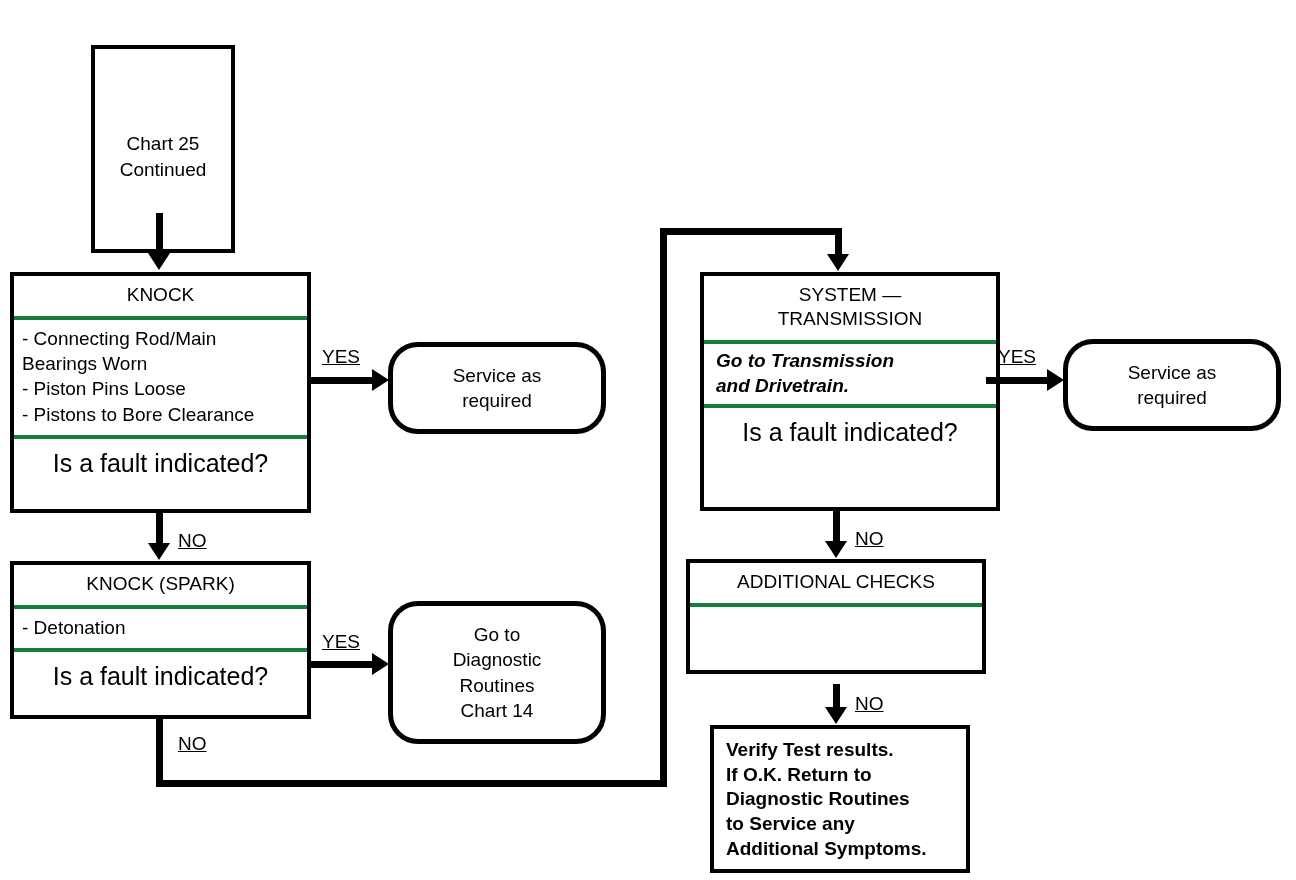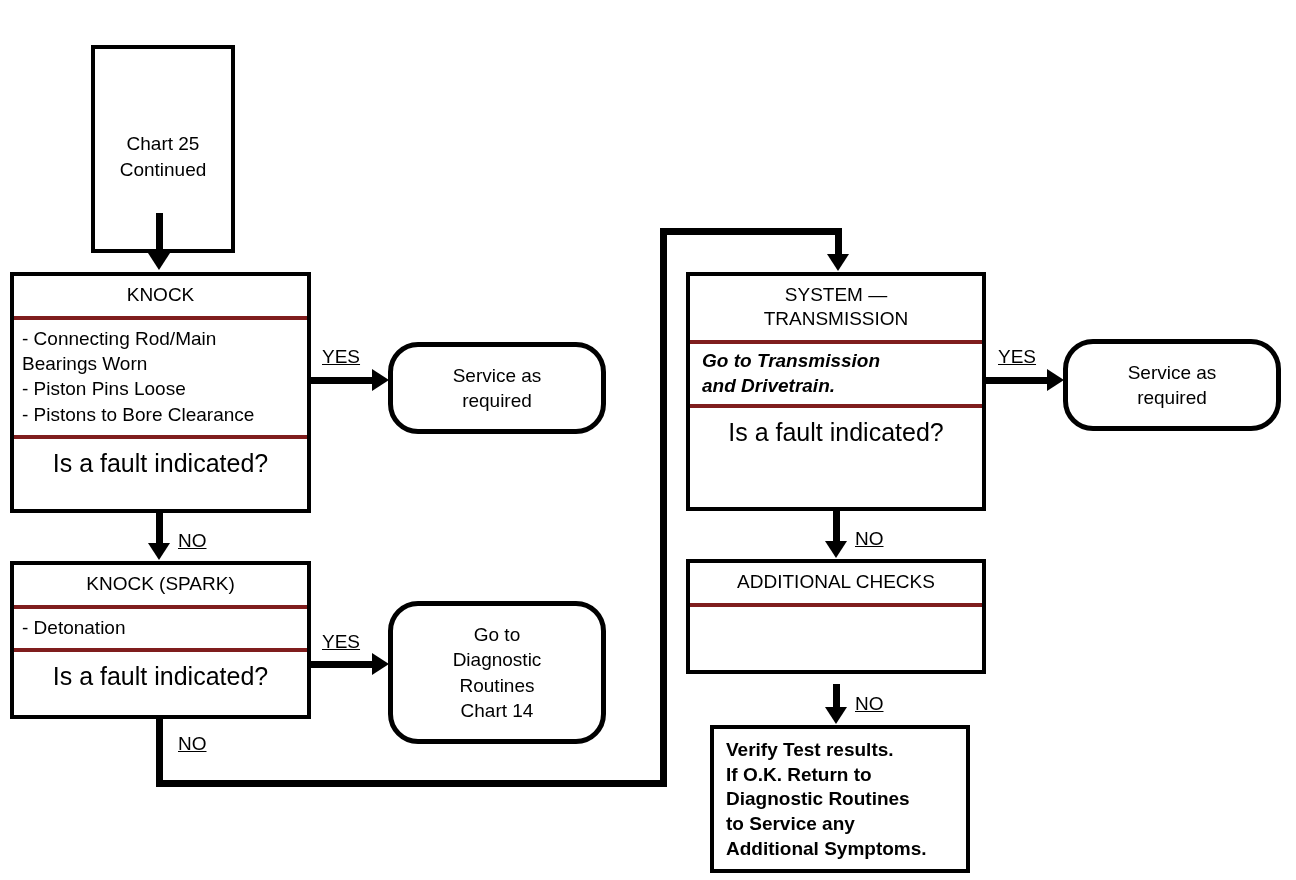--- a/index.html
+++ b/index.html
@@ -34,21 +34,21 @@
     justify-content: center;
     text-align: center;
     line-height: 1.32;
     font-size: 19px;
   }
   .sect {
     box-sizing: border-box;
     width: 100%;
   }
   .sect-div {
-    border-bottom: 4px solid #7f1d1d;
+    border-bottom: 4px solid #15803d;
   }
   .hdr {
     text-align: center;
     font-size: 19px;
     line-height: 1.25;
     padding: 7px 4px 9px 4px;
   }
   .body-txt {
     font-size: 19px;
     line-height: 1.33;
@@ -150,21 +150,21 @@
   </div>
 
   <div class="ln" style="left:156px; top:719px; width:7px; height:68px;"></div>
   <div class="ln" style="left:156px; top:780px; width:511px; height:7px;"></div>
   <div class="ln" style="left:660px; top:228px; width:7px; height:559px;"></div>
   <div class="ln" style="left:660px; top:228px; width:182px; height:7px;"></div>
   <div class="ln" style="left:835px; top:228px; width:7px; height:28px;"></div>
   <div class="arrow-down" style="left:827px; top:254px;"></div>
   <div class="edge-label" style="left:178px; top:734px;">NO</div>
 
-  <div class="box" style="left:686px; top:272px; width:300px; height:239px;">
+  <div class="box" style="left:700px; top:272px; width:300px; height:239px;">
     <div class="sect sect-div hdr" style="white-space:pre-line;">SYSTEM —
 TRANSMISSION</div>
     <div class="sect sect-div" style="padding:4px 8px 6px 12px;font-style:italic;">
       <div class="body-bold" style="font-size:19px; line-height:1.33; white-space:pre-line;">Go to Transmission
 and Drivetrain.</div>
     </div>
     <div class="sect q-txt">Is a fault indicated?</div>
   </div>
 
   <div class="ln" style="left:986px; top:377px; width:66px; height:7px;"></div>

